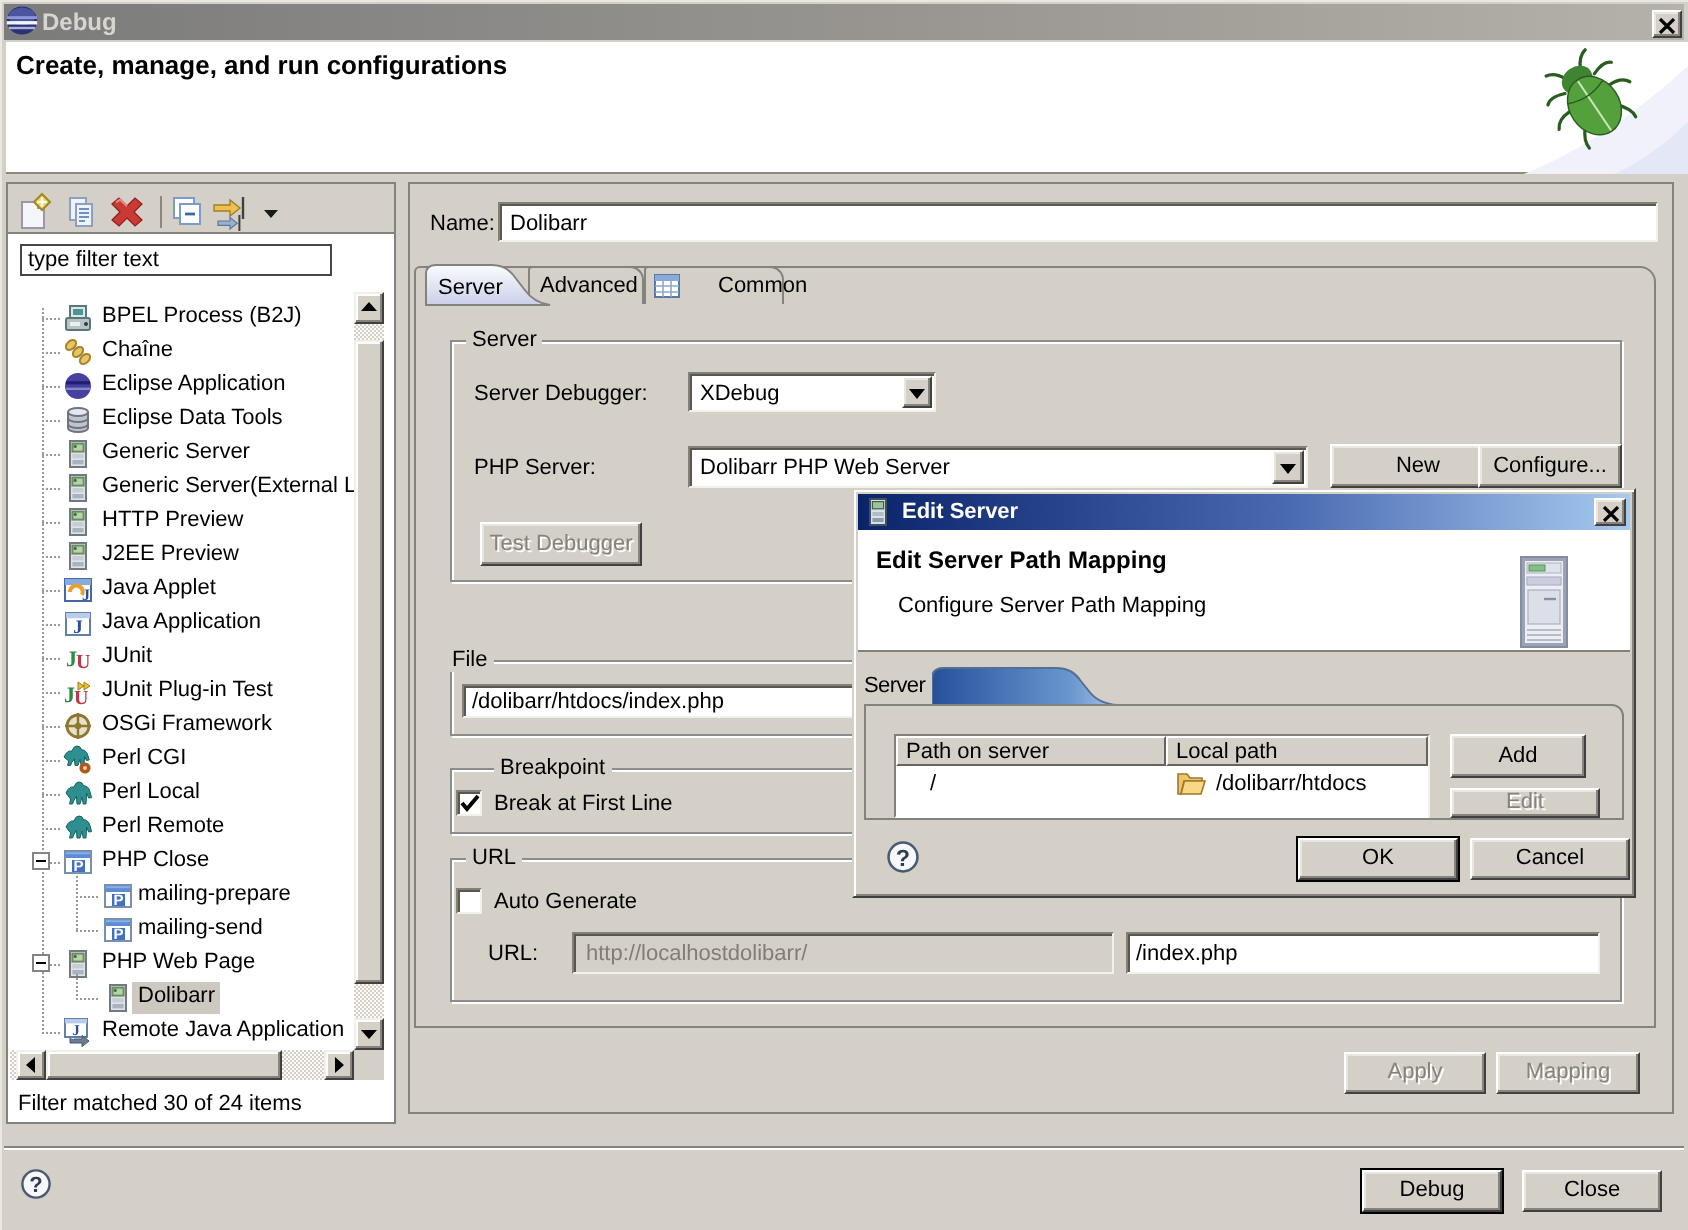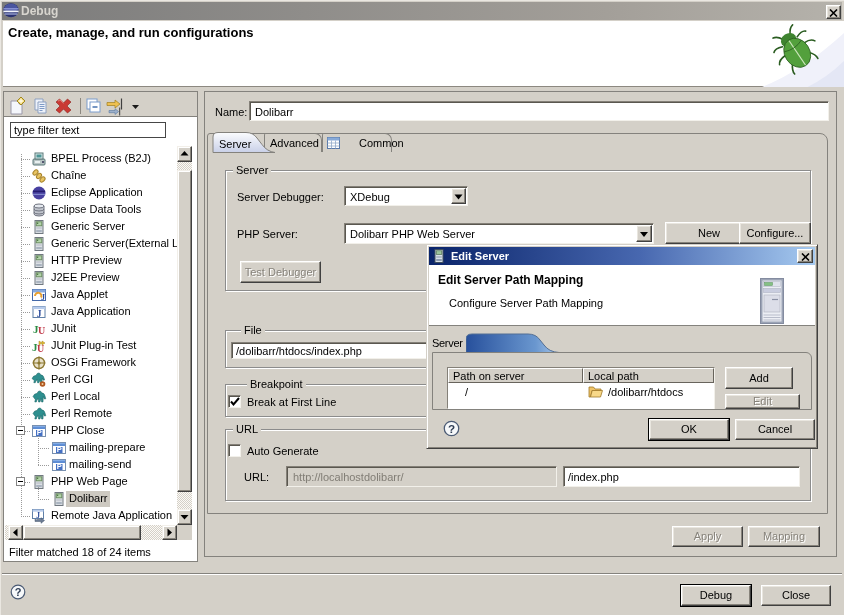--- a/index.html
+++ b/index.html
@@ -287,21 +287,21 @@
 <div class="abs" style="left:5px;top:525px;width:172px;height:15px;background-color:#fcfaf6;background-image:conic-gradient(#d4d0c8 25%,transparent 0 50%,#d4d0c8 0 75%,transparent 0);background-size:2px 2px;"></div>
 <div class="abs" style="left:8px;top:525px;width:15px;height:15px;background:#d4d0c8;border:1px solid;border-color:#f2efe9 #404040 #404040 #f2efe9;box-shadow:inset -1px -1px 0 #87837b,inset 1px 1px 0 #fff;"><svg width="13" height="13" viewBox="0 0 13 13">
       <path d="M4 6.5 l4.5 -4 v8 z" fill="#000"></path>
     </svg></div>
 <div class="abs" style="left:162px;top:525px;width:15px;height:15px;background:#d4d0c8;border:1px solid;border-color:#f2efe9 #404040 #404040 #f2efe9;box-shadow:inset -1px -1px 0 #87837b,inset 1px 1px 0 #fff;"><svg width="13" height="13" viewBox="0 0 13 13">
       <path d="M9 6.5 l-4.5 -4 v8 z" fill="#000"></path>
     </svg></div>
 <div class="abs" style="left:23px;top:525px;width:118px;height:15px;background:#d4d0c8;border:1px solid;border-color:#f2efe9 #404040 #404040 #f2efe9;box-shadow:inset -1px -1px 0 #87837b,inset 1px 1px 0 #fff;"></div>
 <div class="abs" style="left:177px;top:525px;width:15px;height:15px;background:#d4d0c8;"></div>
 
-<div class="abs" style="left:9px;top:546px;">Filter matched 18 of 24 items</div>
+<div class="abs" style="left:9px;top:546px;">Filter matched 30 of 24 items</div>
 
 <div class="abs" style="left:204px;top:91px;width:633px;height:466px;background:#d4d0c8;border:1px solid #84827d;"></div>
 <div class="abs" style="left:215px;top:106px;">Name:</div>
 <div class="sunk" style="left:249px;top:101px;width:580px;height:20px;"></div>
 <div class="abs" style="left:255px;top:106px;">Dolibarr</div>
 
 <div class="abs" style="left:207px;top:133px;width:621px;height:381px;border:1px solid #84827d;border-radius:3px 8px 0 0;"></div>
 
 <div class="abs" style="left:264px;top:133px;width:58px;height:19px;border:1px solid #84827d;border-bottom:none;border-radius:2px 7px 0 0;background:#d4d0c8;"></div>
 <div class="abs" style="left:270px;top:137px;">Advanced</div>
@@ -336,21 +336,21 @@
 <div class="sunk" style="left:344px;top:223px;width:310px;height:21px;"></div>
 <div class="abs" style="left:350px;top:228px;">Dolibarr PHP Web Server</div>
 <div class="btn" style="left:636px;top:225px;width:16px;height:17px;"><svg width="14" height="15" viewBox="0 0 14 15">
       <path d="M3 6 h8 l-4 5 z" fill="#000"></path>
     </svg></div>
 <div class="btn" style="left:665px;top:222px;width:88px;height:22px;line-height:20px;">New</div>
 <div class="btn" style="left:739px;top:222px;width:72px;height:22px;line-height:20px;">Configure...</div>
 <div class="btn dis" style="left:240px;top:261px;width:81px;height:22px;line-height:20px;">Test Debugger</div>
 
 <div class="group" style="left:225px;top:330px;width:586px;height:38px;"></div>
-<div class="glabel" style="left:241px;top:325px;">File</div>
+<div class="glabel" style="left:223px;top:325px;">File</div>
 <div class="sunk" style="left:231px;top:342px;width:575px;height:17px;"></div>
 <div class="abs" style="left:236px;top:345px;">/dolibarr/htdocs/index.php</div>
 
 <div class="group" style="left:225px;top:384px;width:586px;height:33px;"></div>
 <div class="glabel" style="left:233px;top:379px;margin-left:14px;">Breakpoint</div>
 <div class="sunk" style="left:228px;top:395px;width:13px;height:13px;"></div>
 <svg class="abs" style="left:230px;top:397px" width="10" height="10" viewBox="0 0 10 10">
     <path d="M1 4.5 L3.5 7.5 L9 1" fill="none" stroke="#000" stroke-width="2"></path>
   </svg>
 <div class="abs" style="left:247px;top:396px;">Break at First Line</div>

